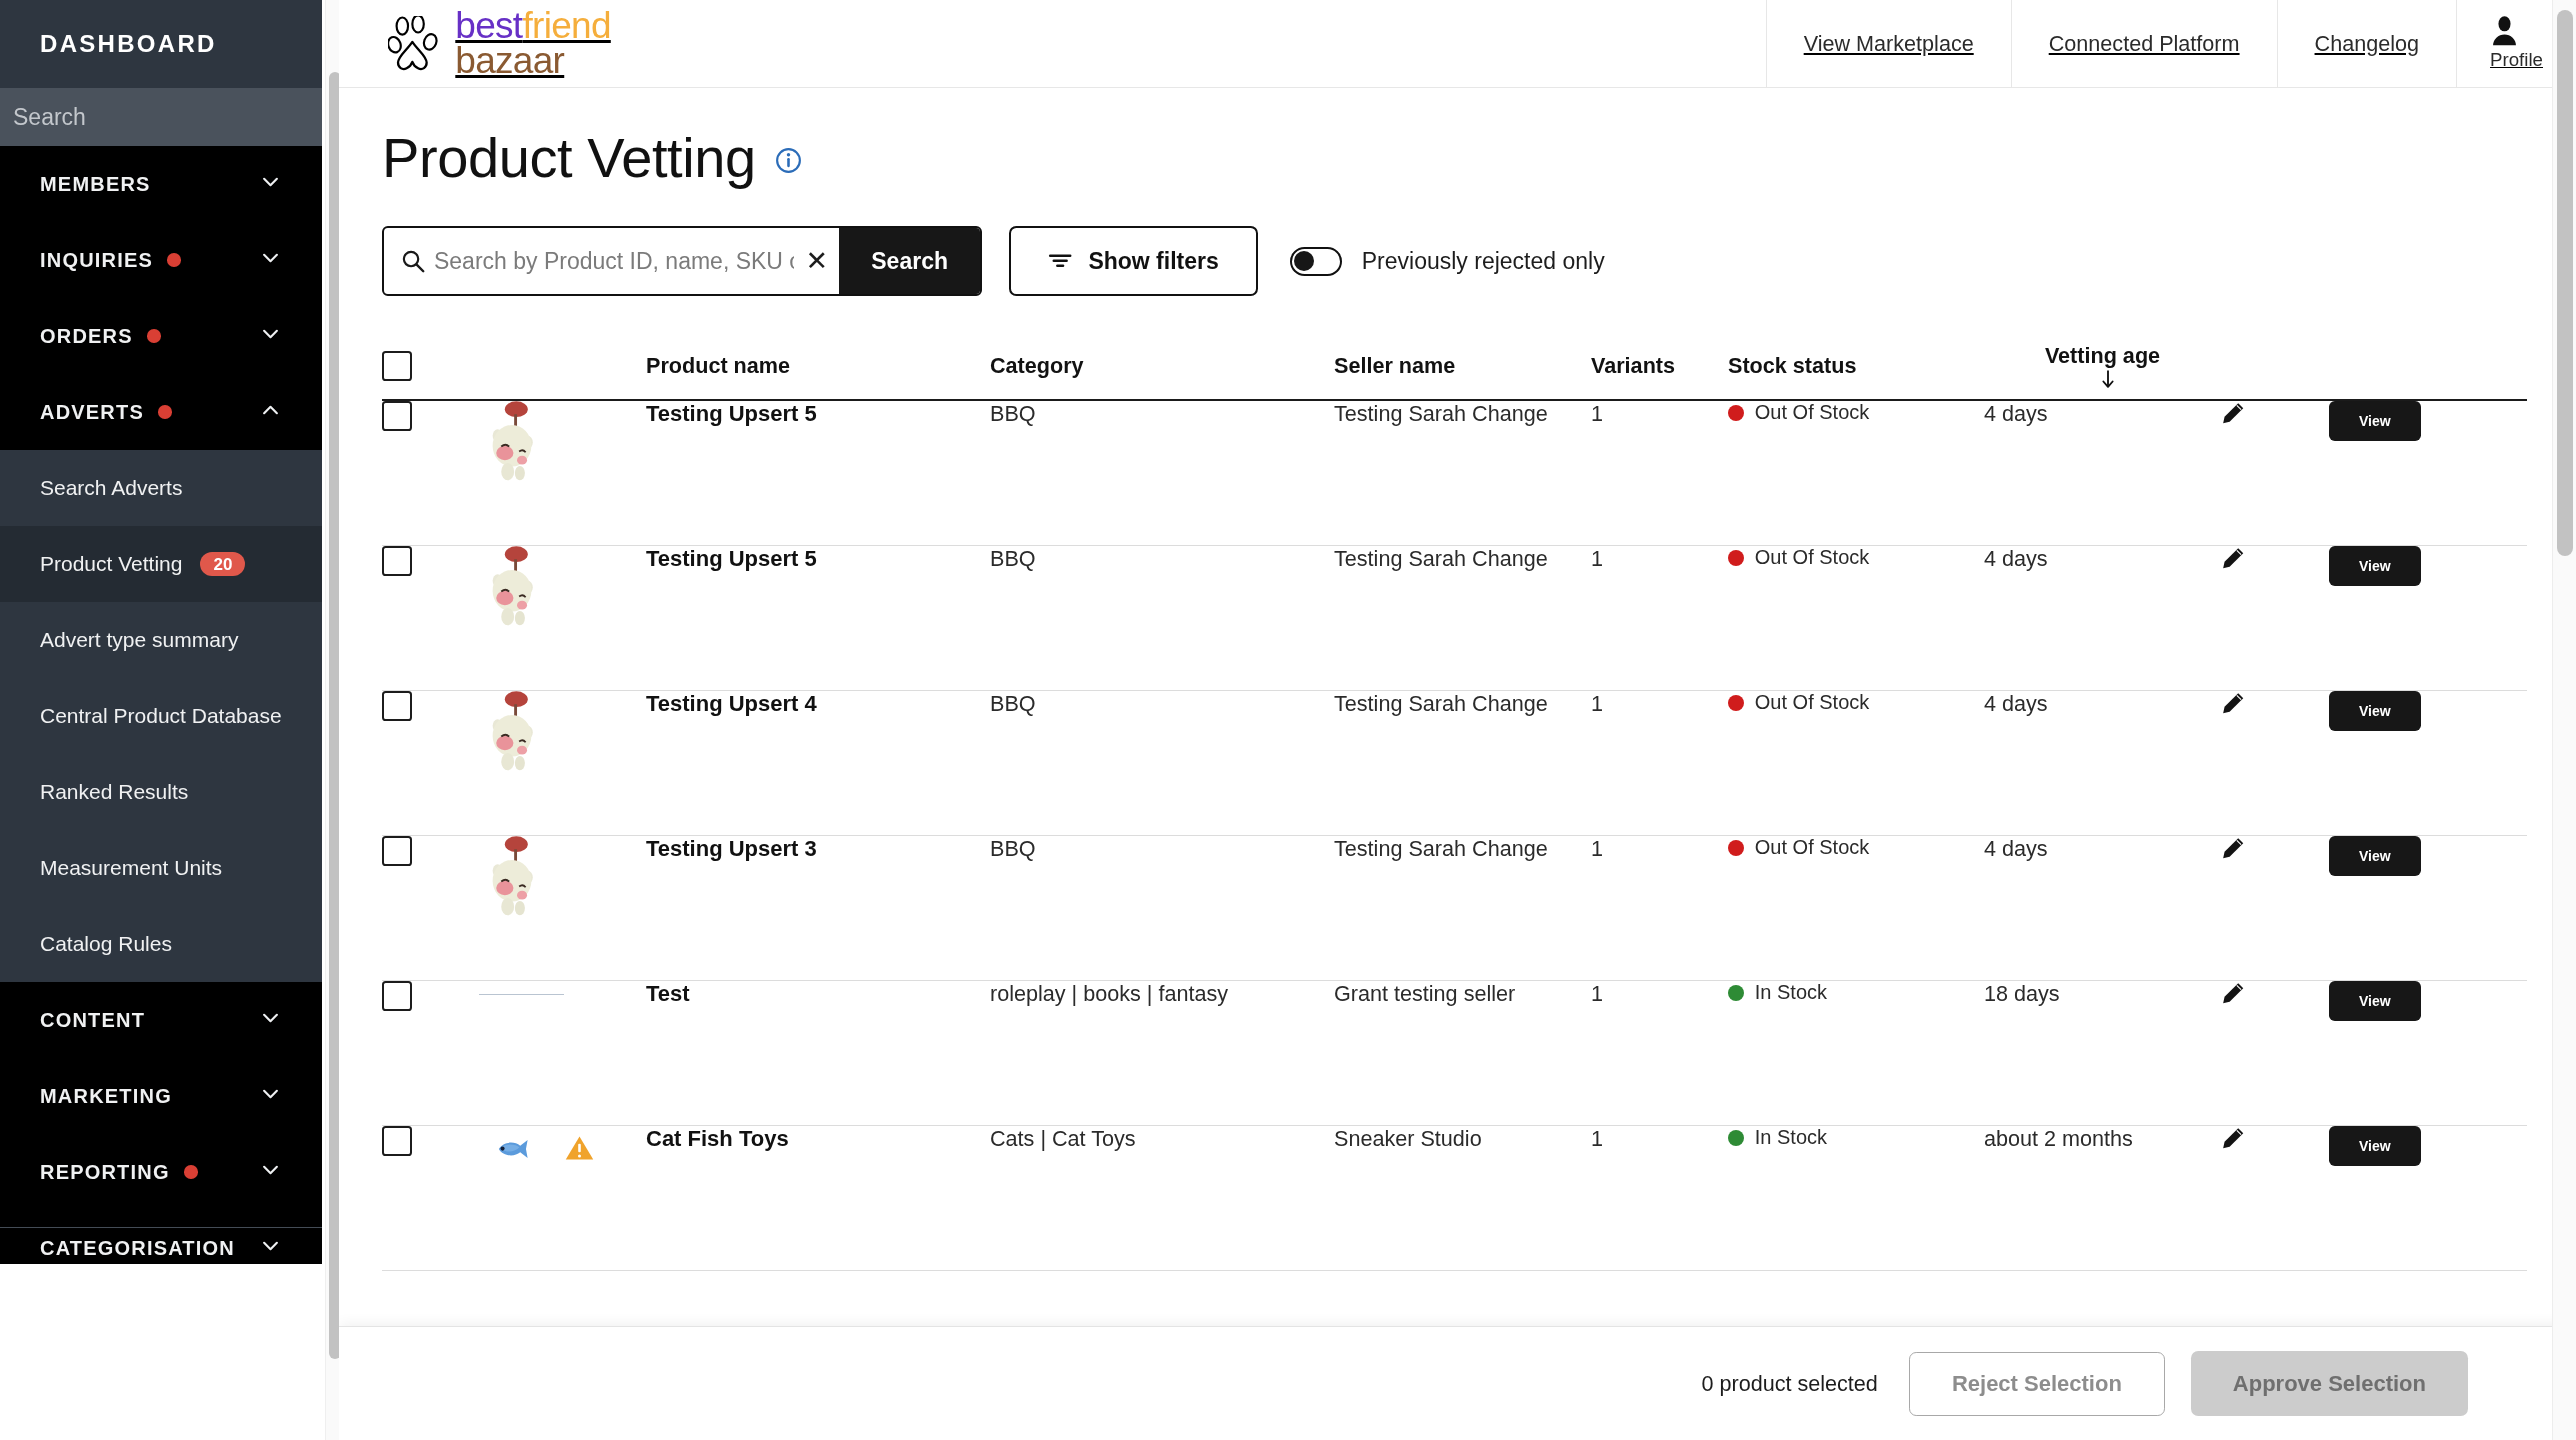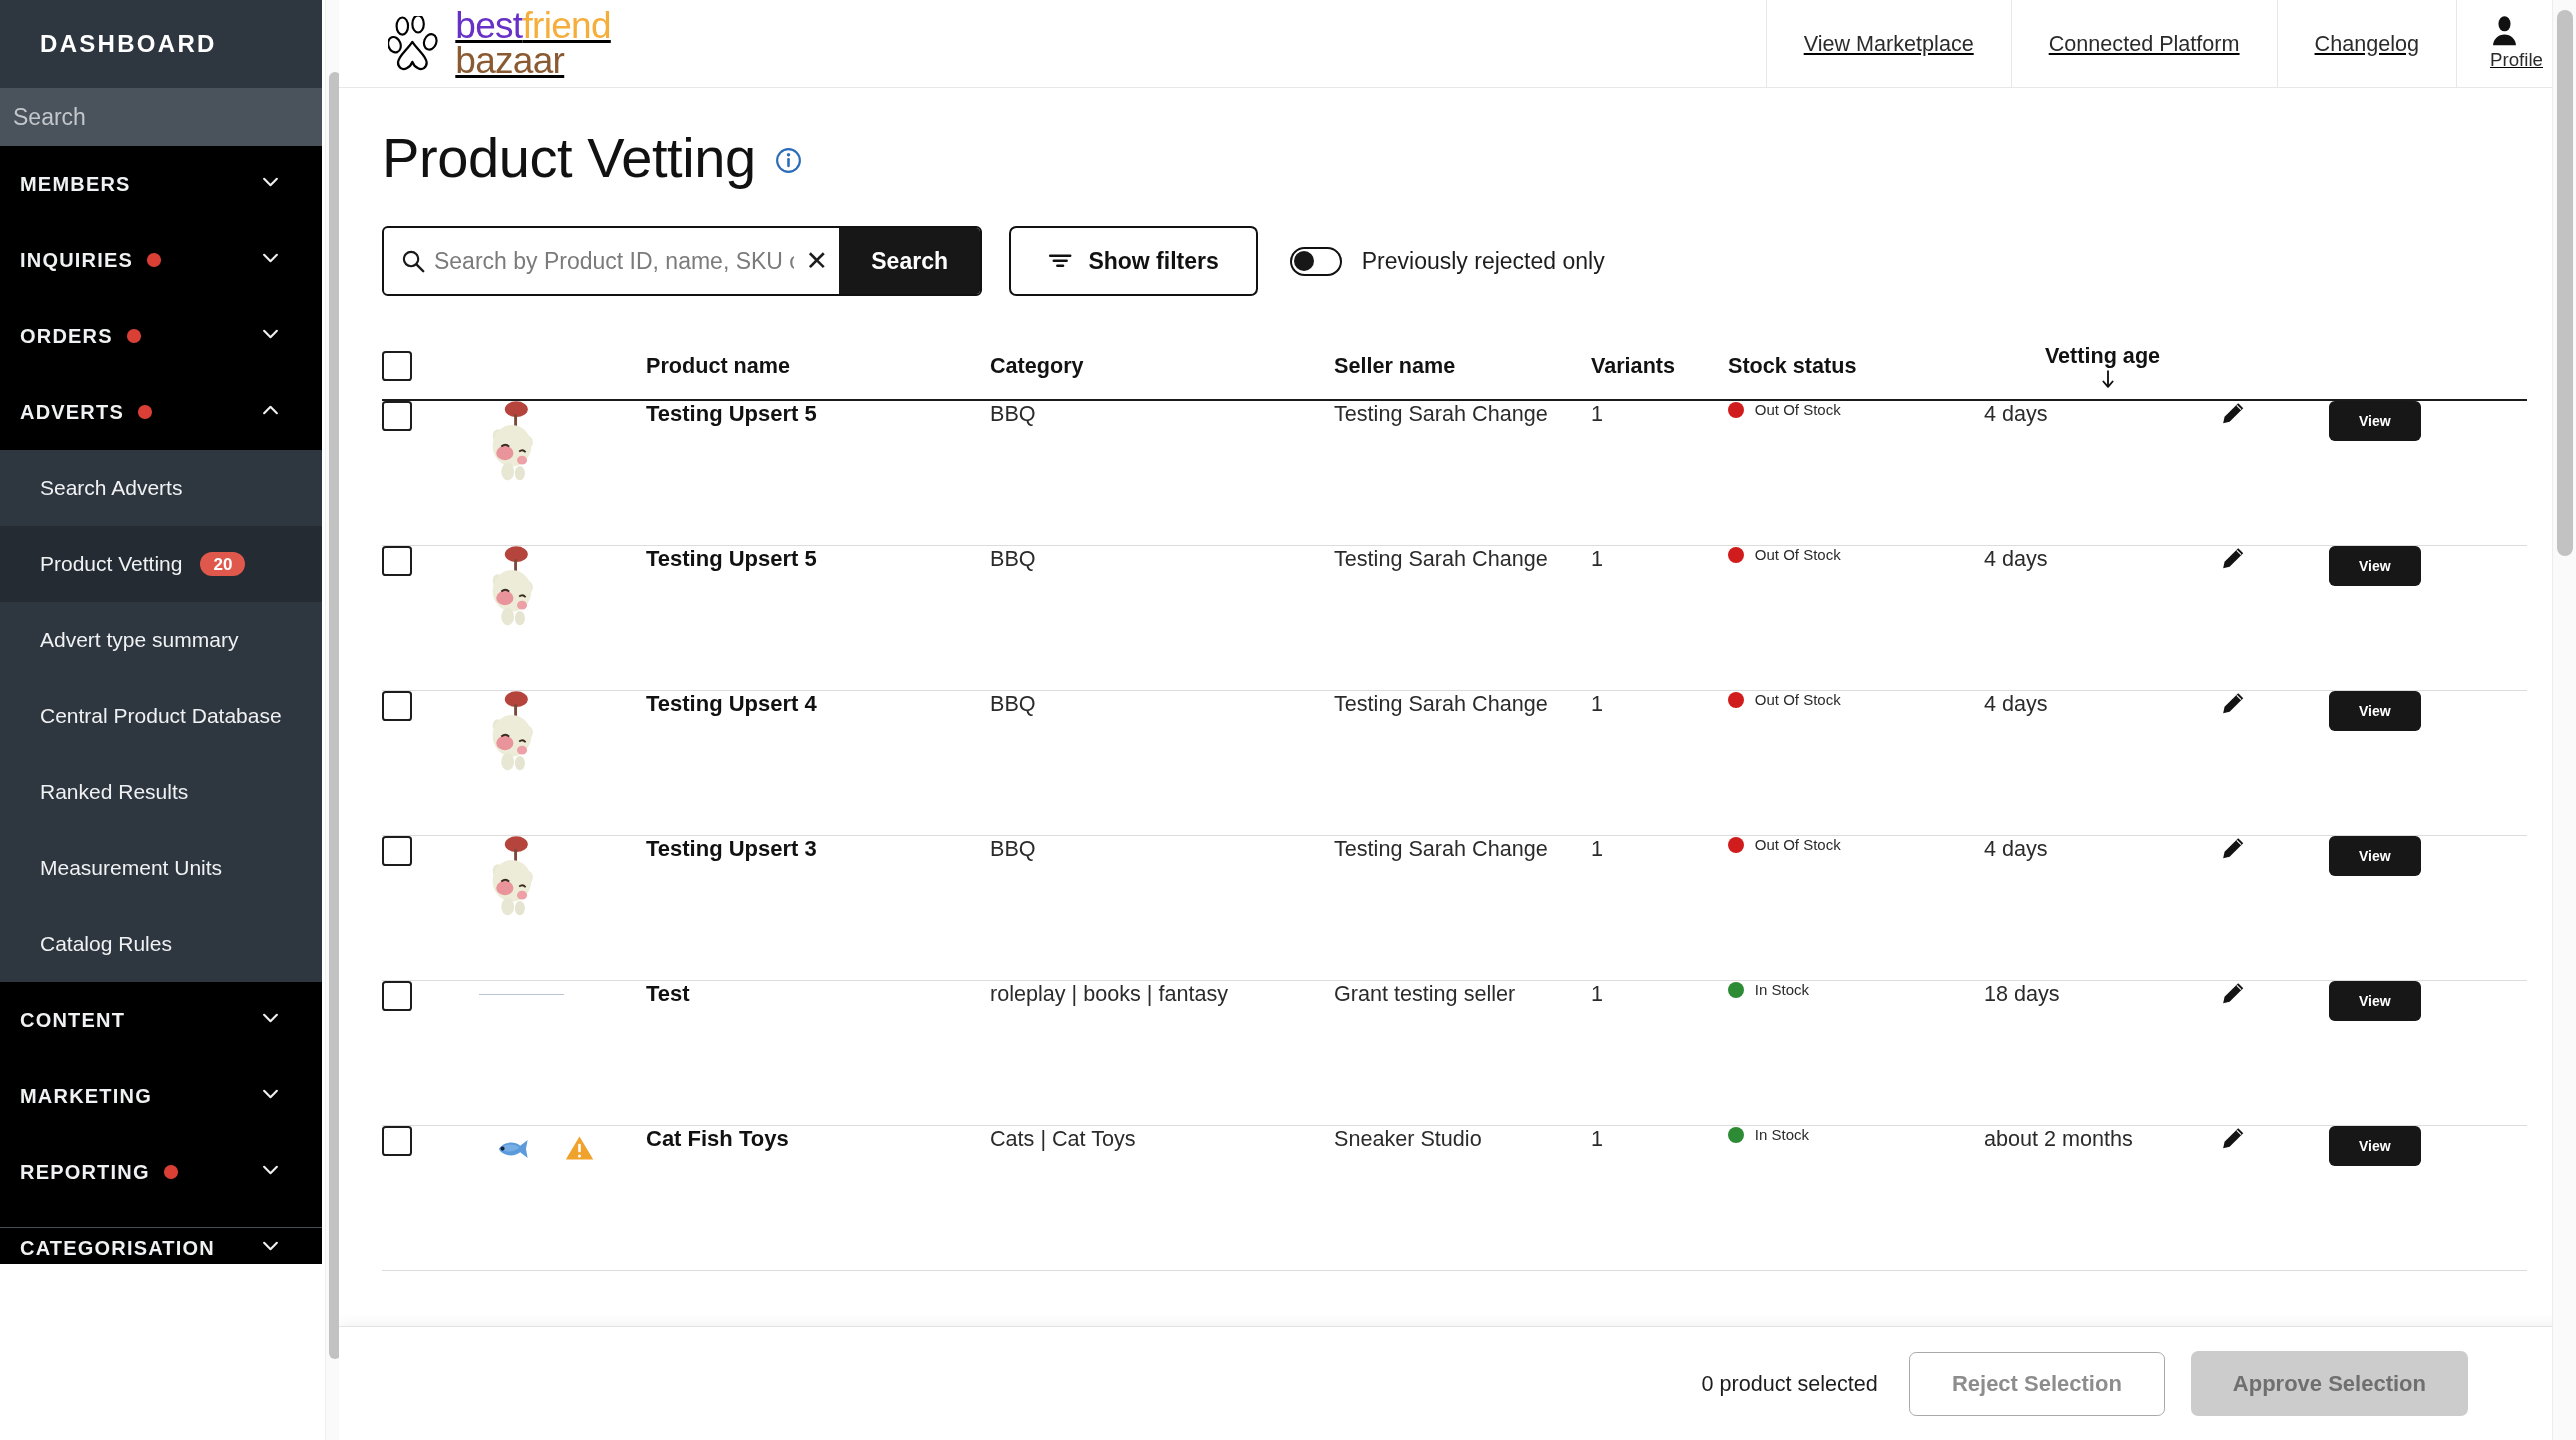--- a/index.html
+++ b/index.html
@@ -37,21 +37,21 @@
     background: transparent; border: none; outline: none;
     color: #cfd3d8; font-size: 23px;
     font-family: "Liberation Sans", sans-serif;
     width: 100%;
   }
   .sb-search input::placeholder { color: #c3c7cc; }
 
   .sb-group {
     height: 76px;
     display: flex; align-items: center;
-    padding: 0 0 0 20px;
+    padding: 0 0 0 40px;
     position: relative;
     cursor: pointer;
   }
   .sb-group .lbl {
     color: #f0f1f2; font-size: 20px; font-weight: bold; letter-spacing: 1.2px;
   }
   .sb-dot {
     width: 13.7px; height: 13.7px; border-radius: 50%;
     background: #d93f34; margin-left: 14.4px;
   }
@@ -240,21 +240,21 @@
   .chk {
     width: 30px; height: 30px;
     border: 2.2px solid #1c1c1c; border-radius: 3.6px;
     background: #fff; cursor: pointer;
   }
   .pname { font-size: 22px; font-weight: bold; color: #111; }
   .pcat  { font-size: 21.6px; color: #2b2b2b; }
   .psell { font-size: 21.6px; color: #2b2b2b; }
   .pvar  { font-size: 21.6px; color: #2b2b2b; }
   .page  { font-size: 21.6px; color: #2b2b2b; }
-  .pstock { display:flex; align-items:center; font-size: 15px; color: #2b2b2b; }
+  .pstock { display:flex; align-items:center; font-size: 20px; color: #2b2b2b; }
   .stockdot { width: 16px; height: 16px; border-radius: 50%; margin-right: 10.8px; flex:0 0 auto; }
   .view-btn {
     background: #171717; color: #fff;
     border-radius: 5.8px;
     padding: 12.2px 30px;
     font-size: 14px; font-weight: bold;
     cursor: pointer;
   }
   .edit-icon { cursor: pointer; }
 

